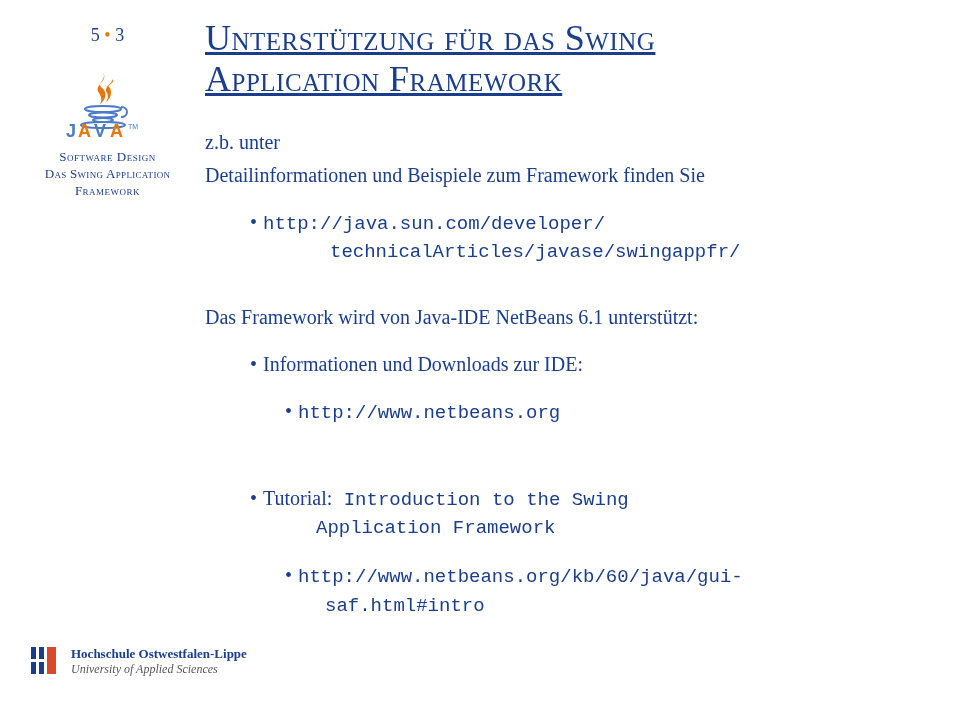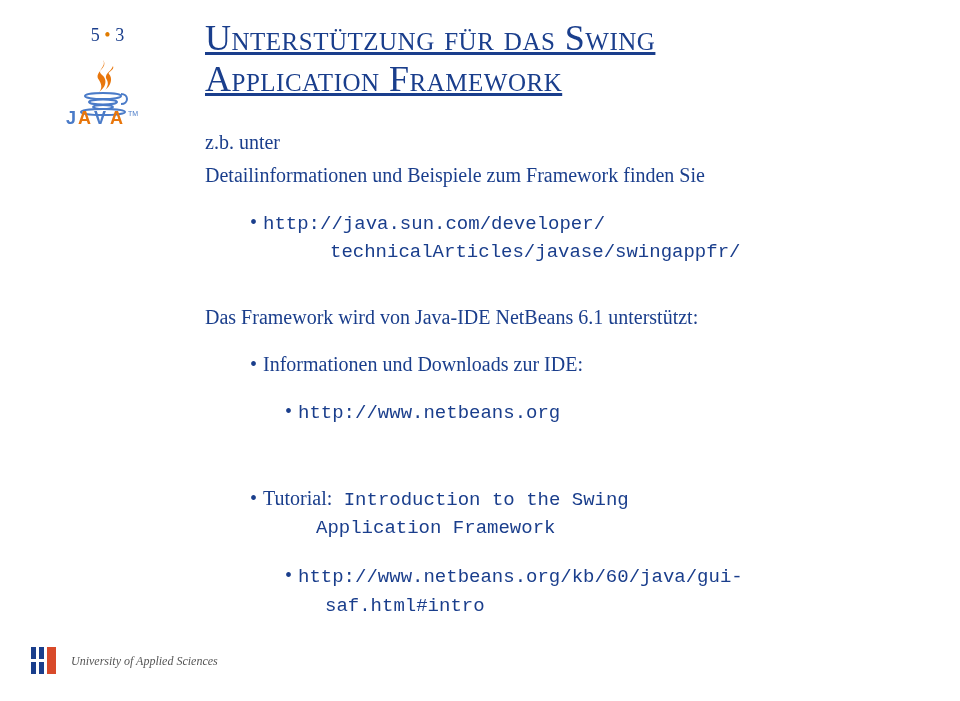--- a/index.html
+++ b/index.html
@@ -16,21 +16,21 @@
     position: absolute;
     left: 25px;
     top: 25px;
     width: 165px;
     text-align: center;
   }
   .slide-num {
     font-family: Georgia, serif;
     font-size: 18px;
     color: #1a3e8c;
-    margin-bottom: 12px;
+    margin-bottom: 25px;
   }
   .slide-num .bullet {
     color: #e07b00;
   }
   .java-logo {
     margin: 8px auto 10px auto;
     width: 120px;
   }
   .java-logo svg {
     display: block;
@@ -154,20 +154,25 @@
         <ellipse cx="50" cy="54" rx="22" ry="3" fill="none" stroke="#4a7bc8" stroke-width="2"></ellipse>
         <text x="13" y="66" font-family="Arial" font-weight="bold" font-size="18" fill="#4a7bc8">J</text>
         <text x="25" y="66" font-family="Arial" font-weight="bold" font-size="18" fill="#e8760c">A</text>
         <text x="41" y="66" font-family="Arial" font-weight="bold" font-size="18" fill="#4a7bc8">V</text>
         <text x="57" y="66" font-family="Arial" font-weight="bold" font-size="18" fill="#e8760c">A</text>
         <text x="75" y="58" font-family="Arial" font-size="7" fill="#4a7bc8">TM</text>
       </g>
     </svg>
   </div>
 
+  <div class="course-label">
+    <span class="line1">Software Design</span>
+    <span class="line2">Das Swing Application</span>
+    <span class="line3">Framework</span>
+  </div>
 
 </div>
 
 <div class="main">
   <div class="title">
     <div>Unterstützung für das Swing</div>
     <div>Application Framework</div>
   </div>
 
   <div class="body">
@@ -212,15 +217,16 @@
   <svg width="36" height="36" viewBox="0 0 36 36" style="display:inline-block; vertical-align:middle; margin-right:6px;">
     <g fill="#1a3e8c">
       <rect x="6" y="4" width="5" height="12"></rect>
       <rect x="14" y="4" width="5" height="12"></rect>
       <rect x="6" y="19" width="5" height="12"></rect>
       <rect x="14" y="19" width="5" height="12"></rect>
     </g>
     <rect x="22" y="4" width="9" height="27" fill="#d84a2a"></rect>
   </svg>
   <span style="display:inline-block; vertical-align:middle;">
+    <div class="hs-name">Hochschule Ostwestfalen-Lippe</div>
     <div class="hs-sub">University of Applied Sciences</div>
   </span>
 </div>
 
 </body></html>

